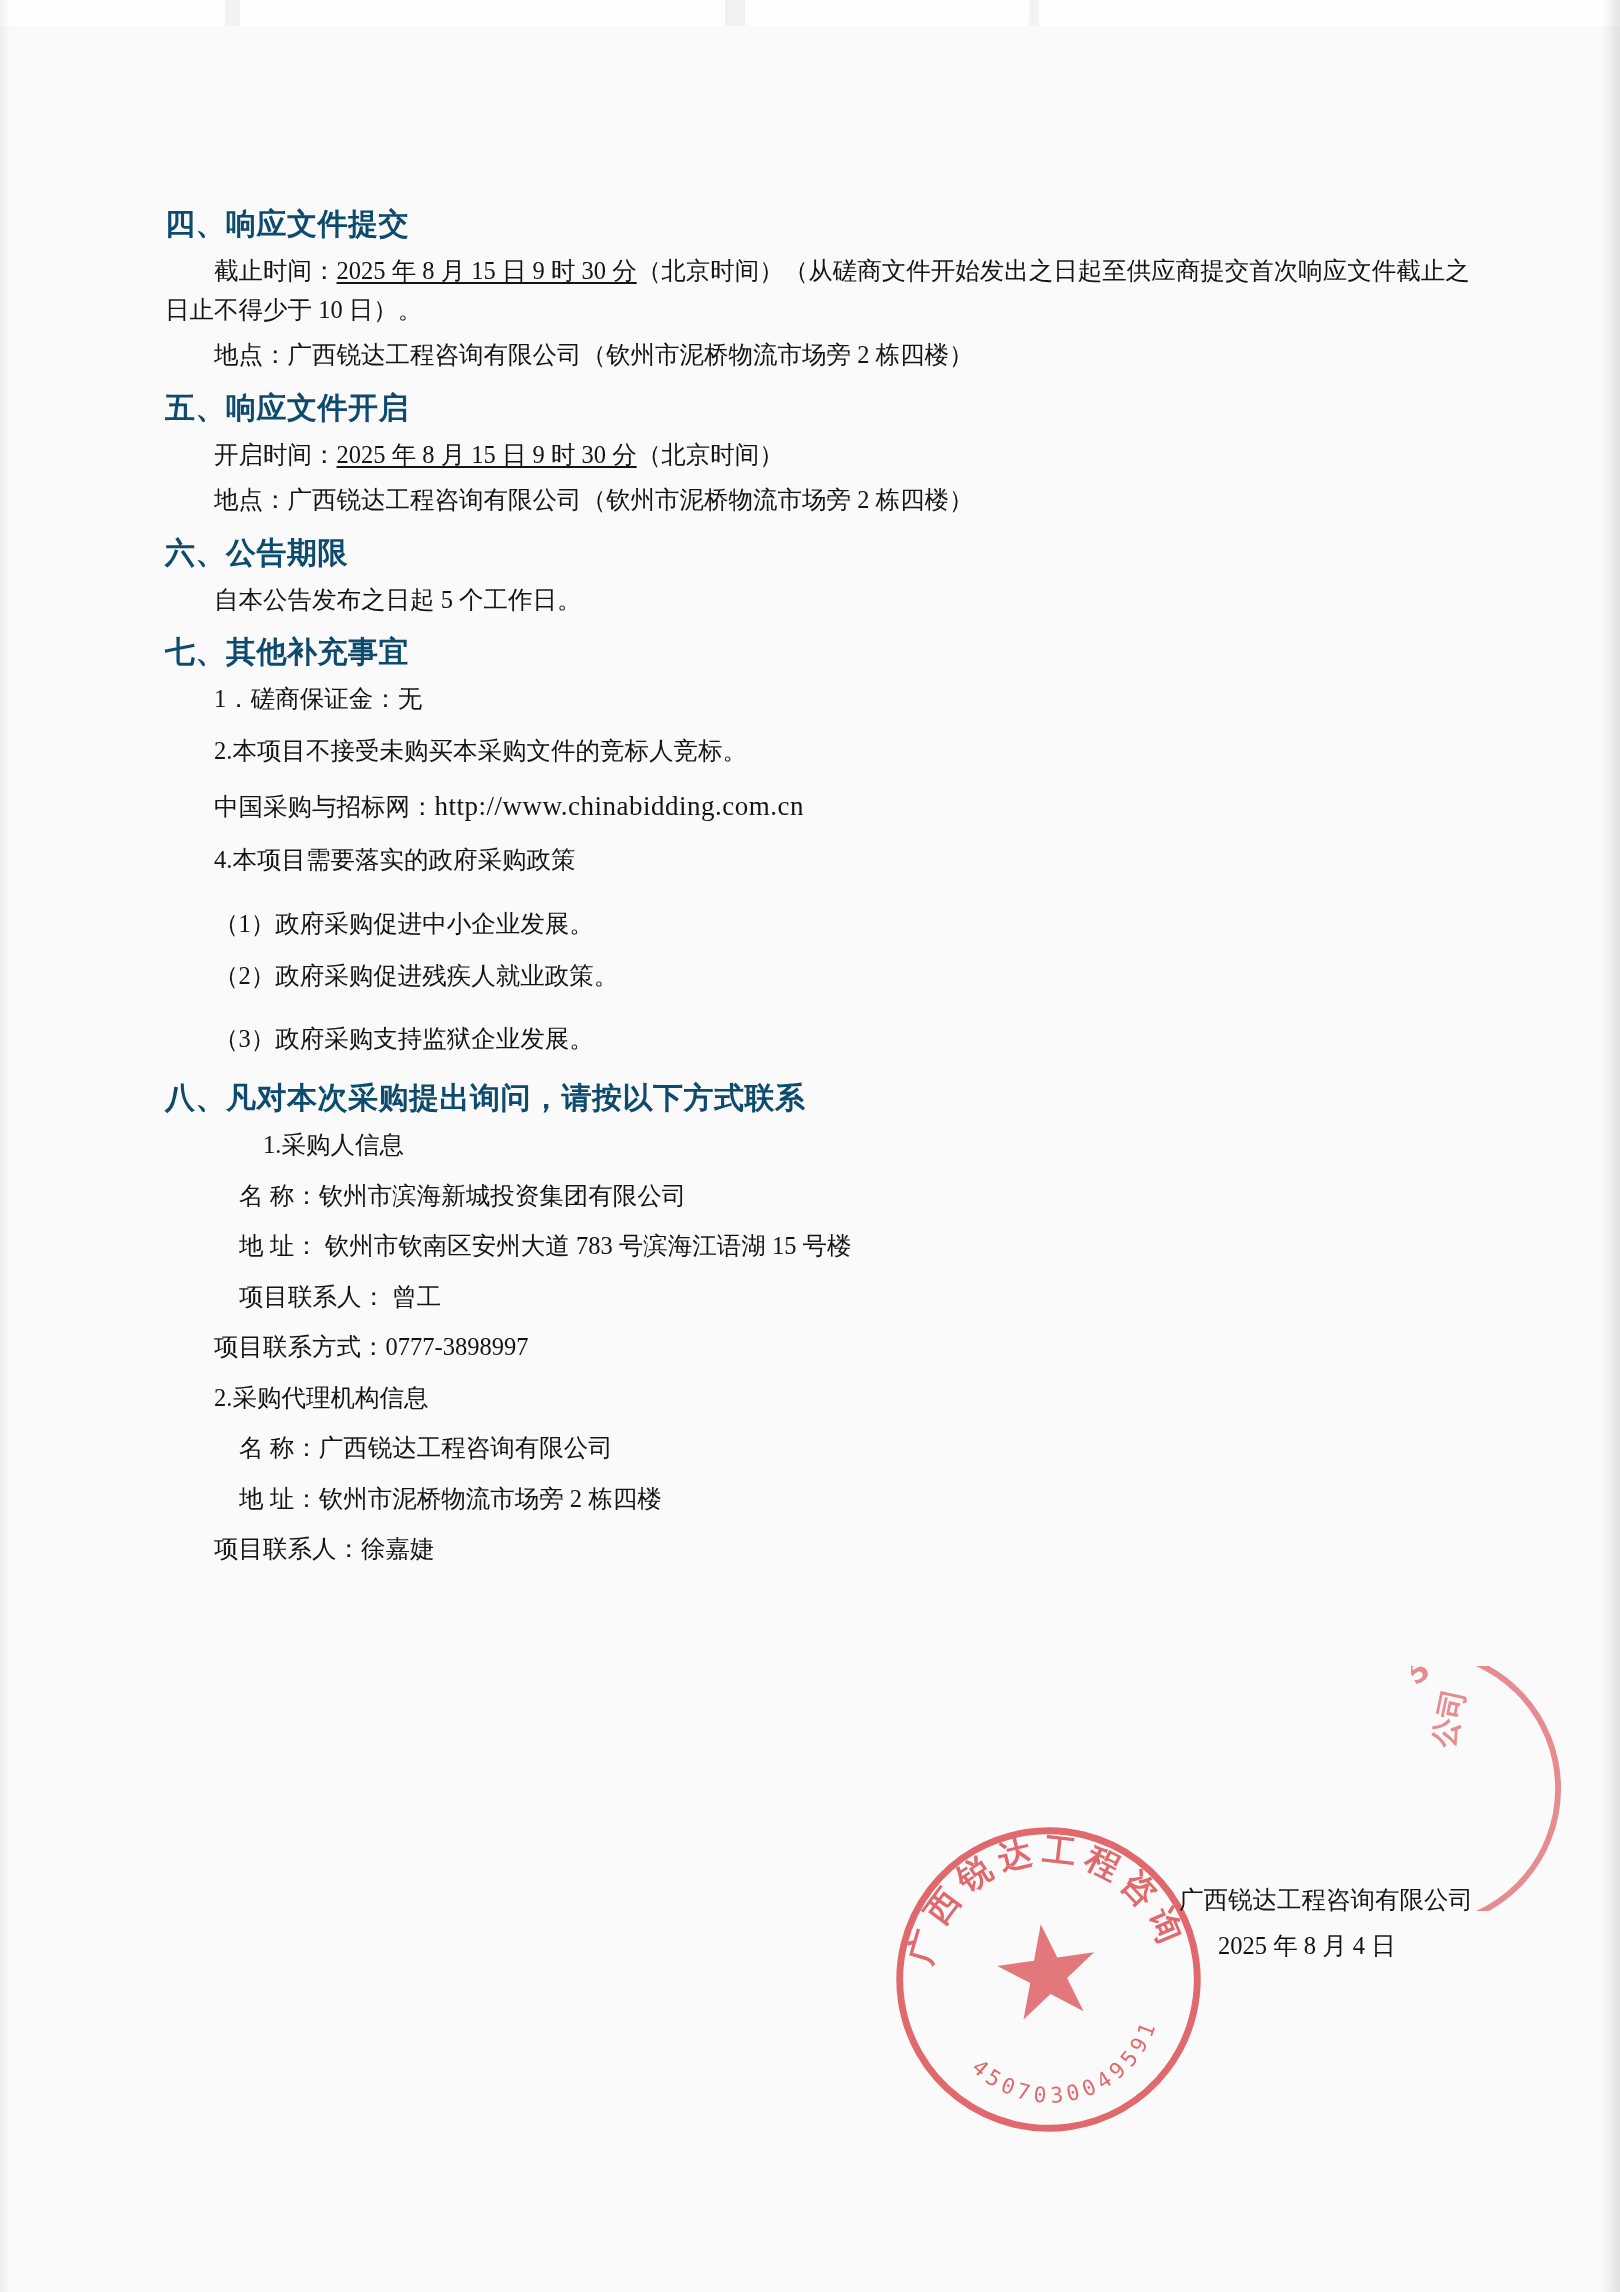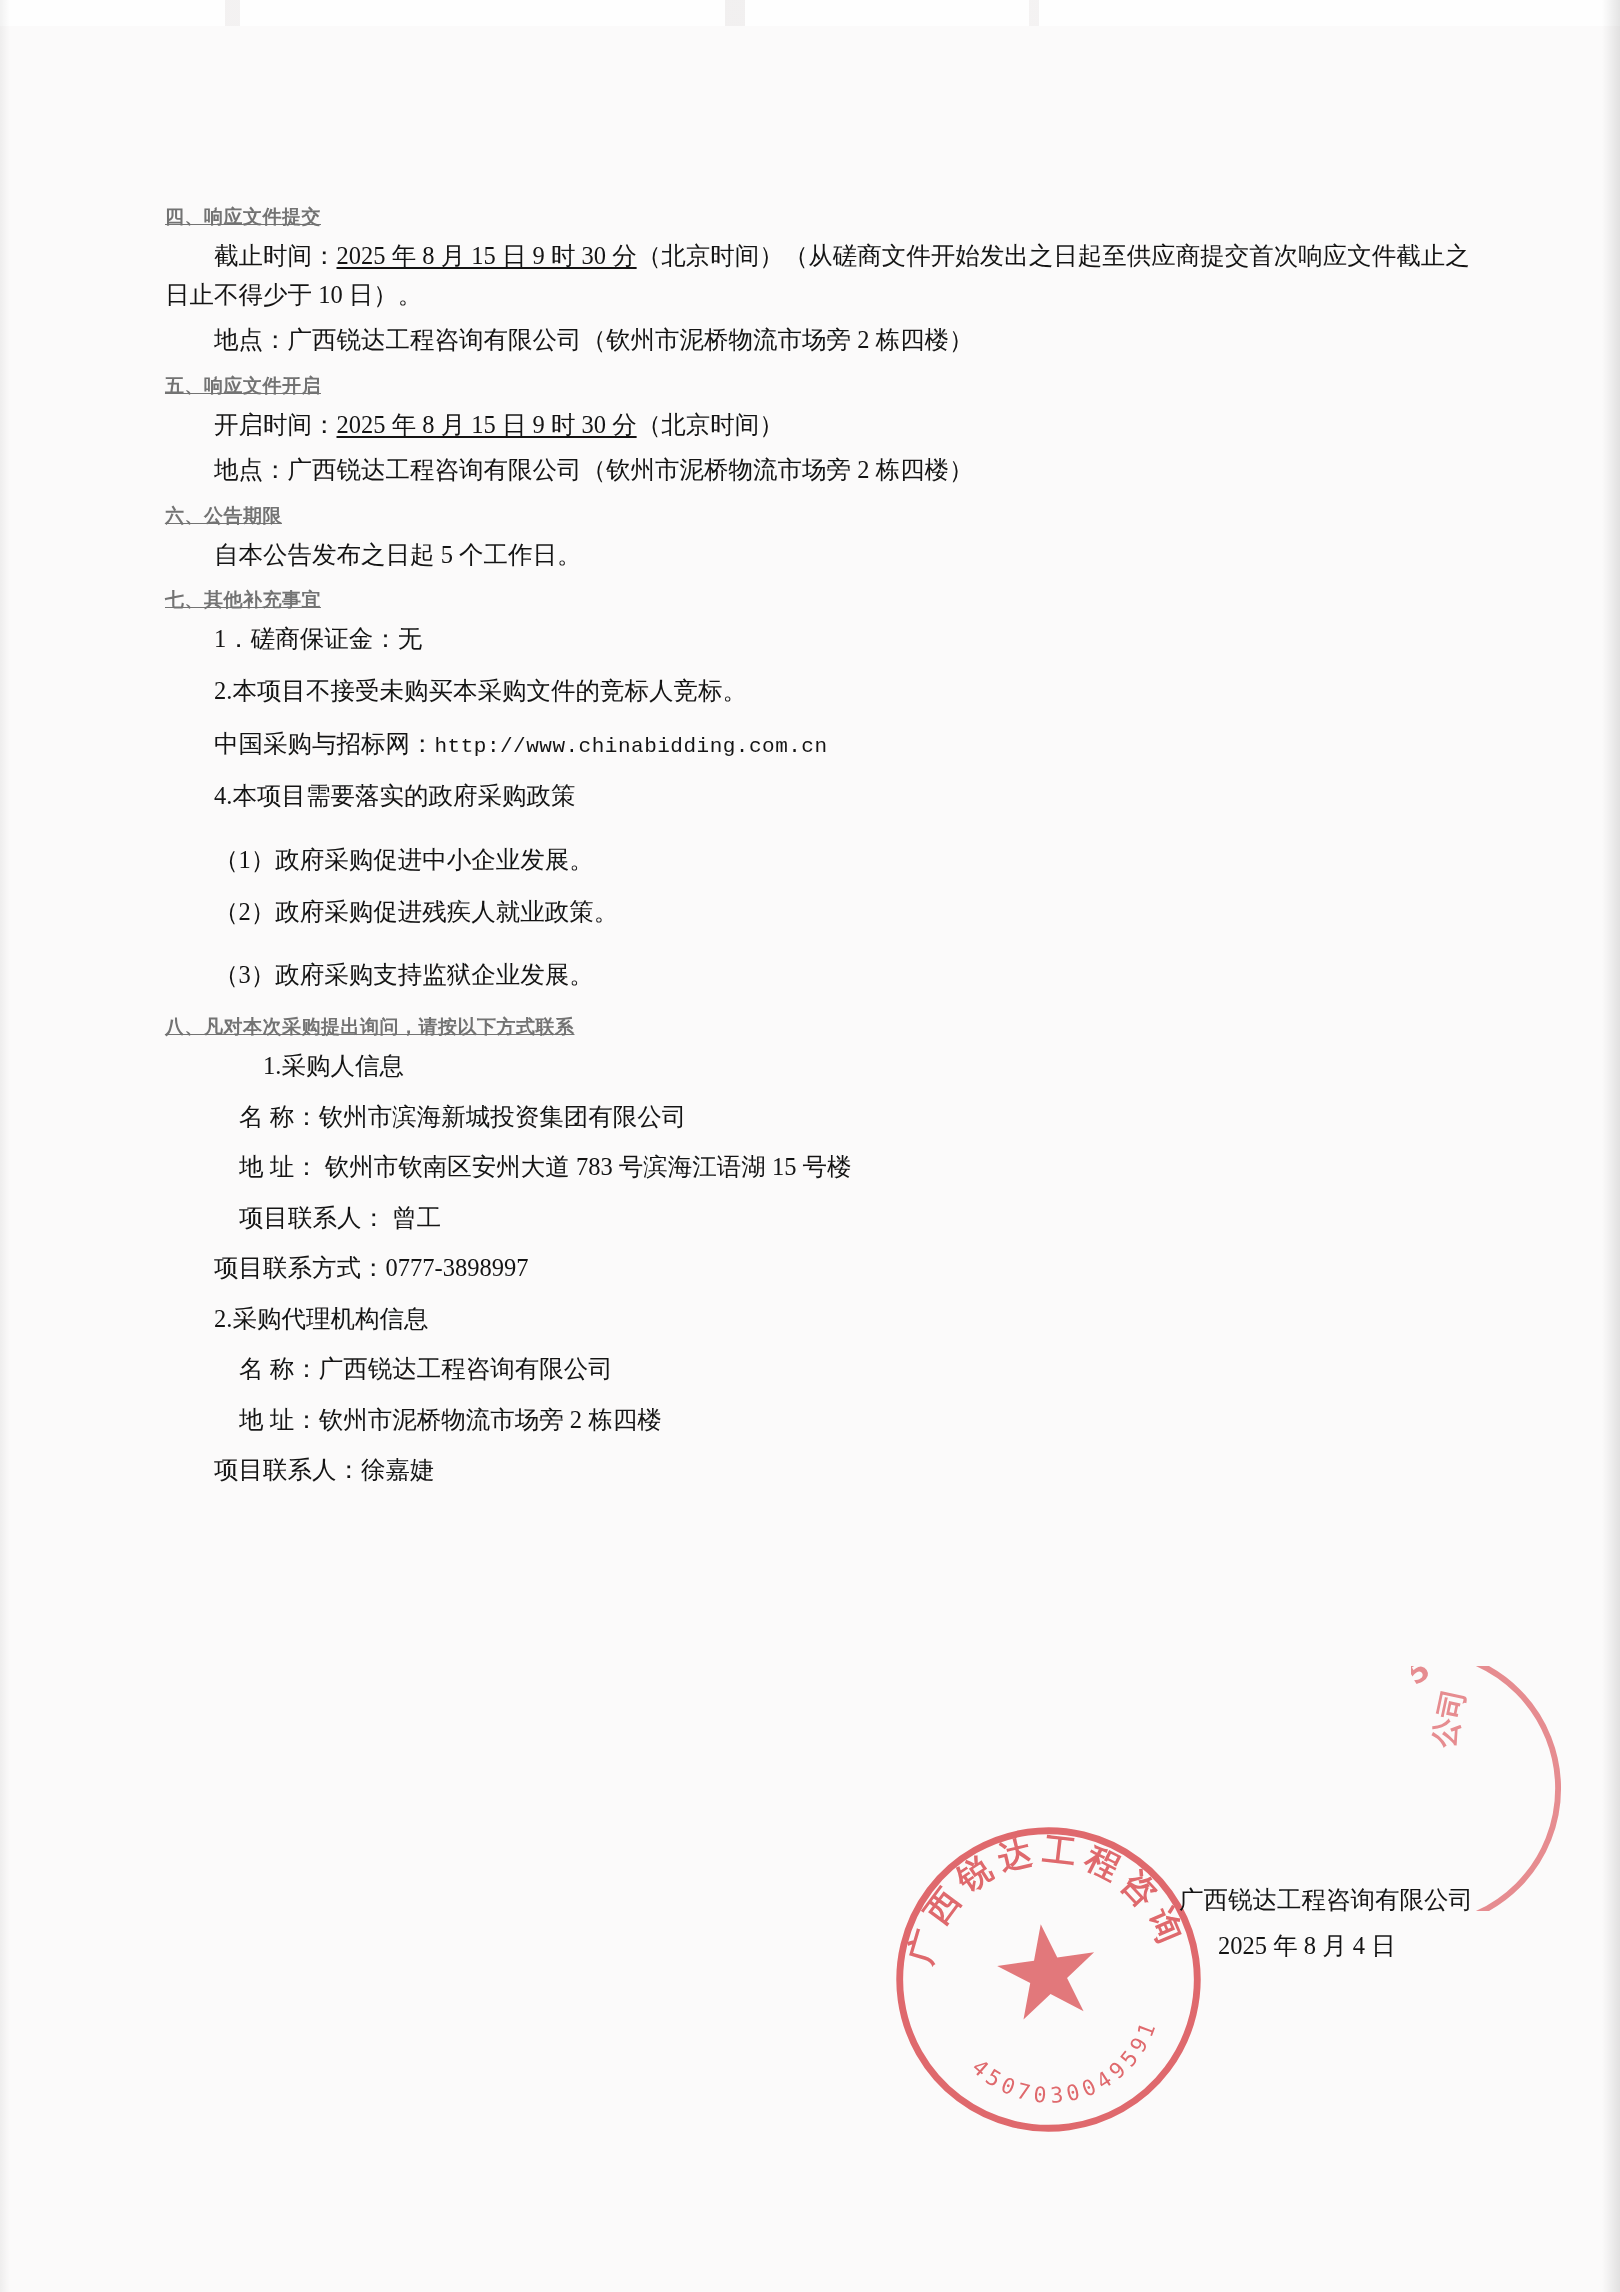--- a/index.html
+++ b/index.html
@@ -47,42 +47,41 @@
   }
   .content {
     position: absolute;
     left: 165px;
     top: 204px;
     width: 1313px;
   }
   .h2 {
     font-family: "DejaVu Sans", "Liberation Sans", sans-serif;
     font-weight: bold;
-    font-size: 19px;
-    color: #737373;
+    font-size: 30px;
+    color: #0c4a6e;
     margin: 0 0 6.9px 0;
     letter-spacing: 0.5px;
-    text-decoration: underline;
   }
   .p {
     font-size: 24.5px;
     color: #141414;
     line-height: 1.58;
     margin: 0 0 6.9px 0;
     text-indent: 49px;
   }
   .p.ind2 { text-indent: 74px; }
   .p.ind3 { text-indent: 98px; }
   .u {
     text-decoration: underline;
     text-underline-offset: 2.9px;
   }
   .mono {
-    font-family: Liberation Mono, monospace;
-    font-size: 21px;
+    font-family: Liberation Serif, serif;
+    font-size: 27px;
     letter-spacing: 0.5px;
   }
   .gap-sm { height: 5.9px; }
 
   
   .sign {
     position: absolute;
     right: 147px;
     bottom: 323px;
     text-align: left;

